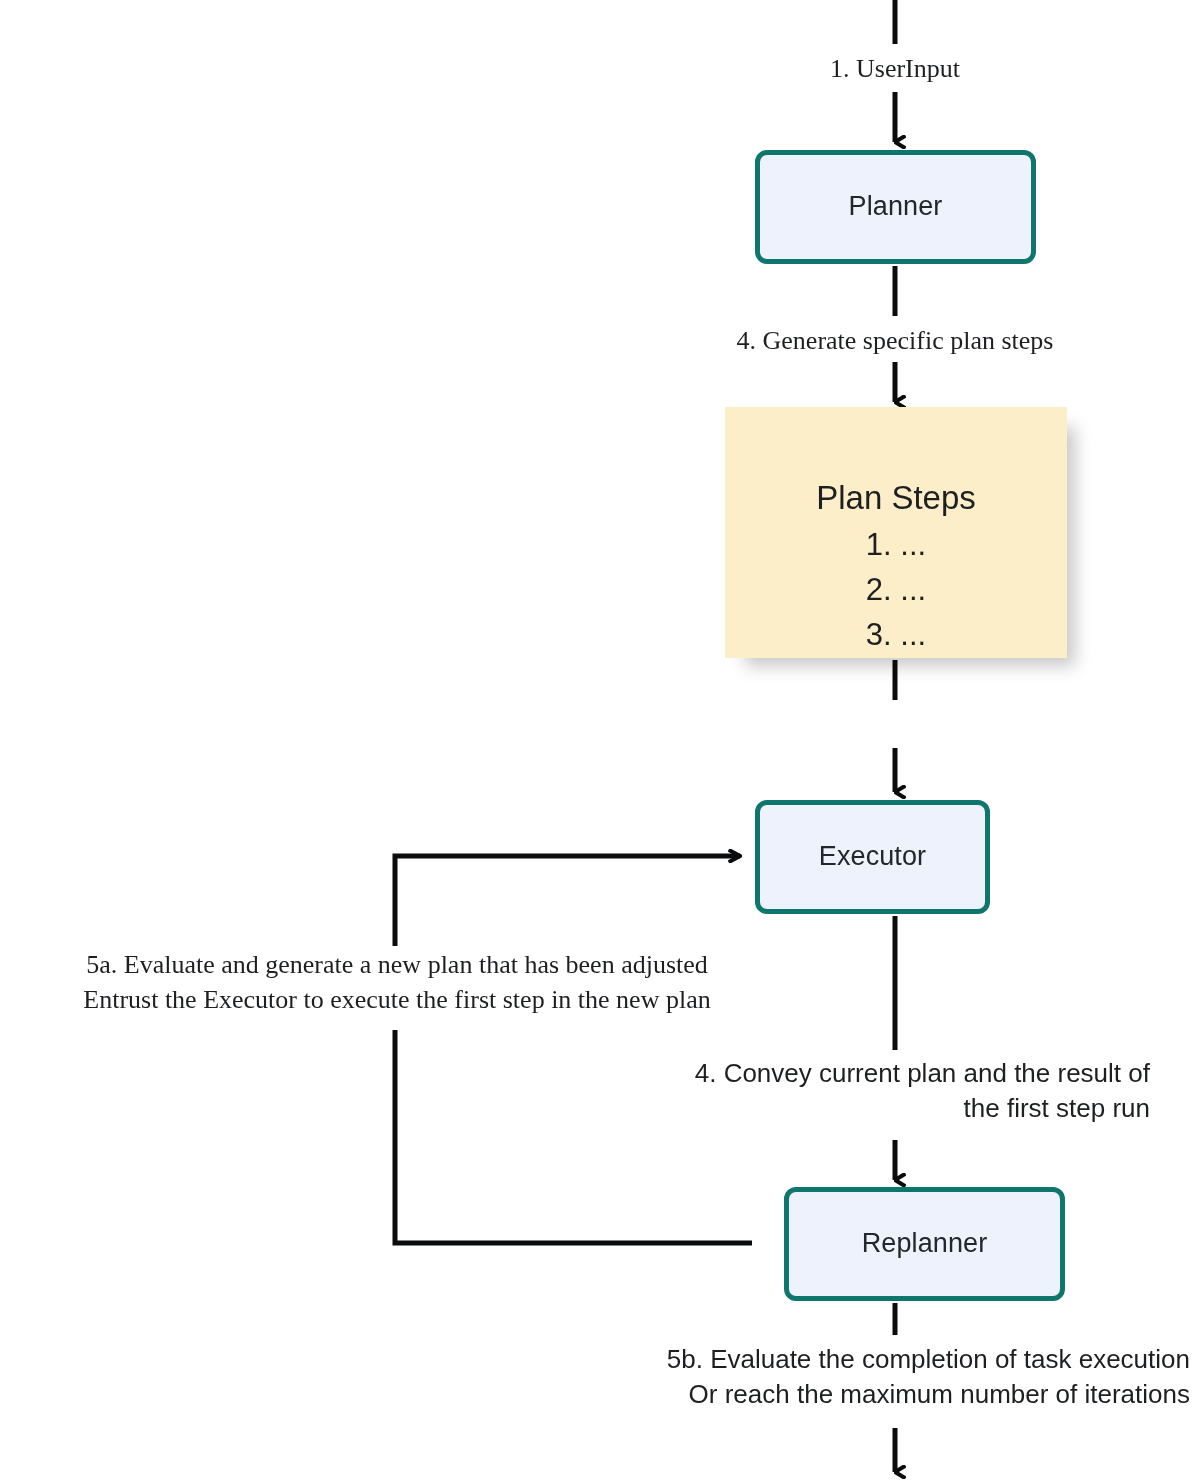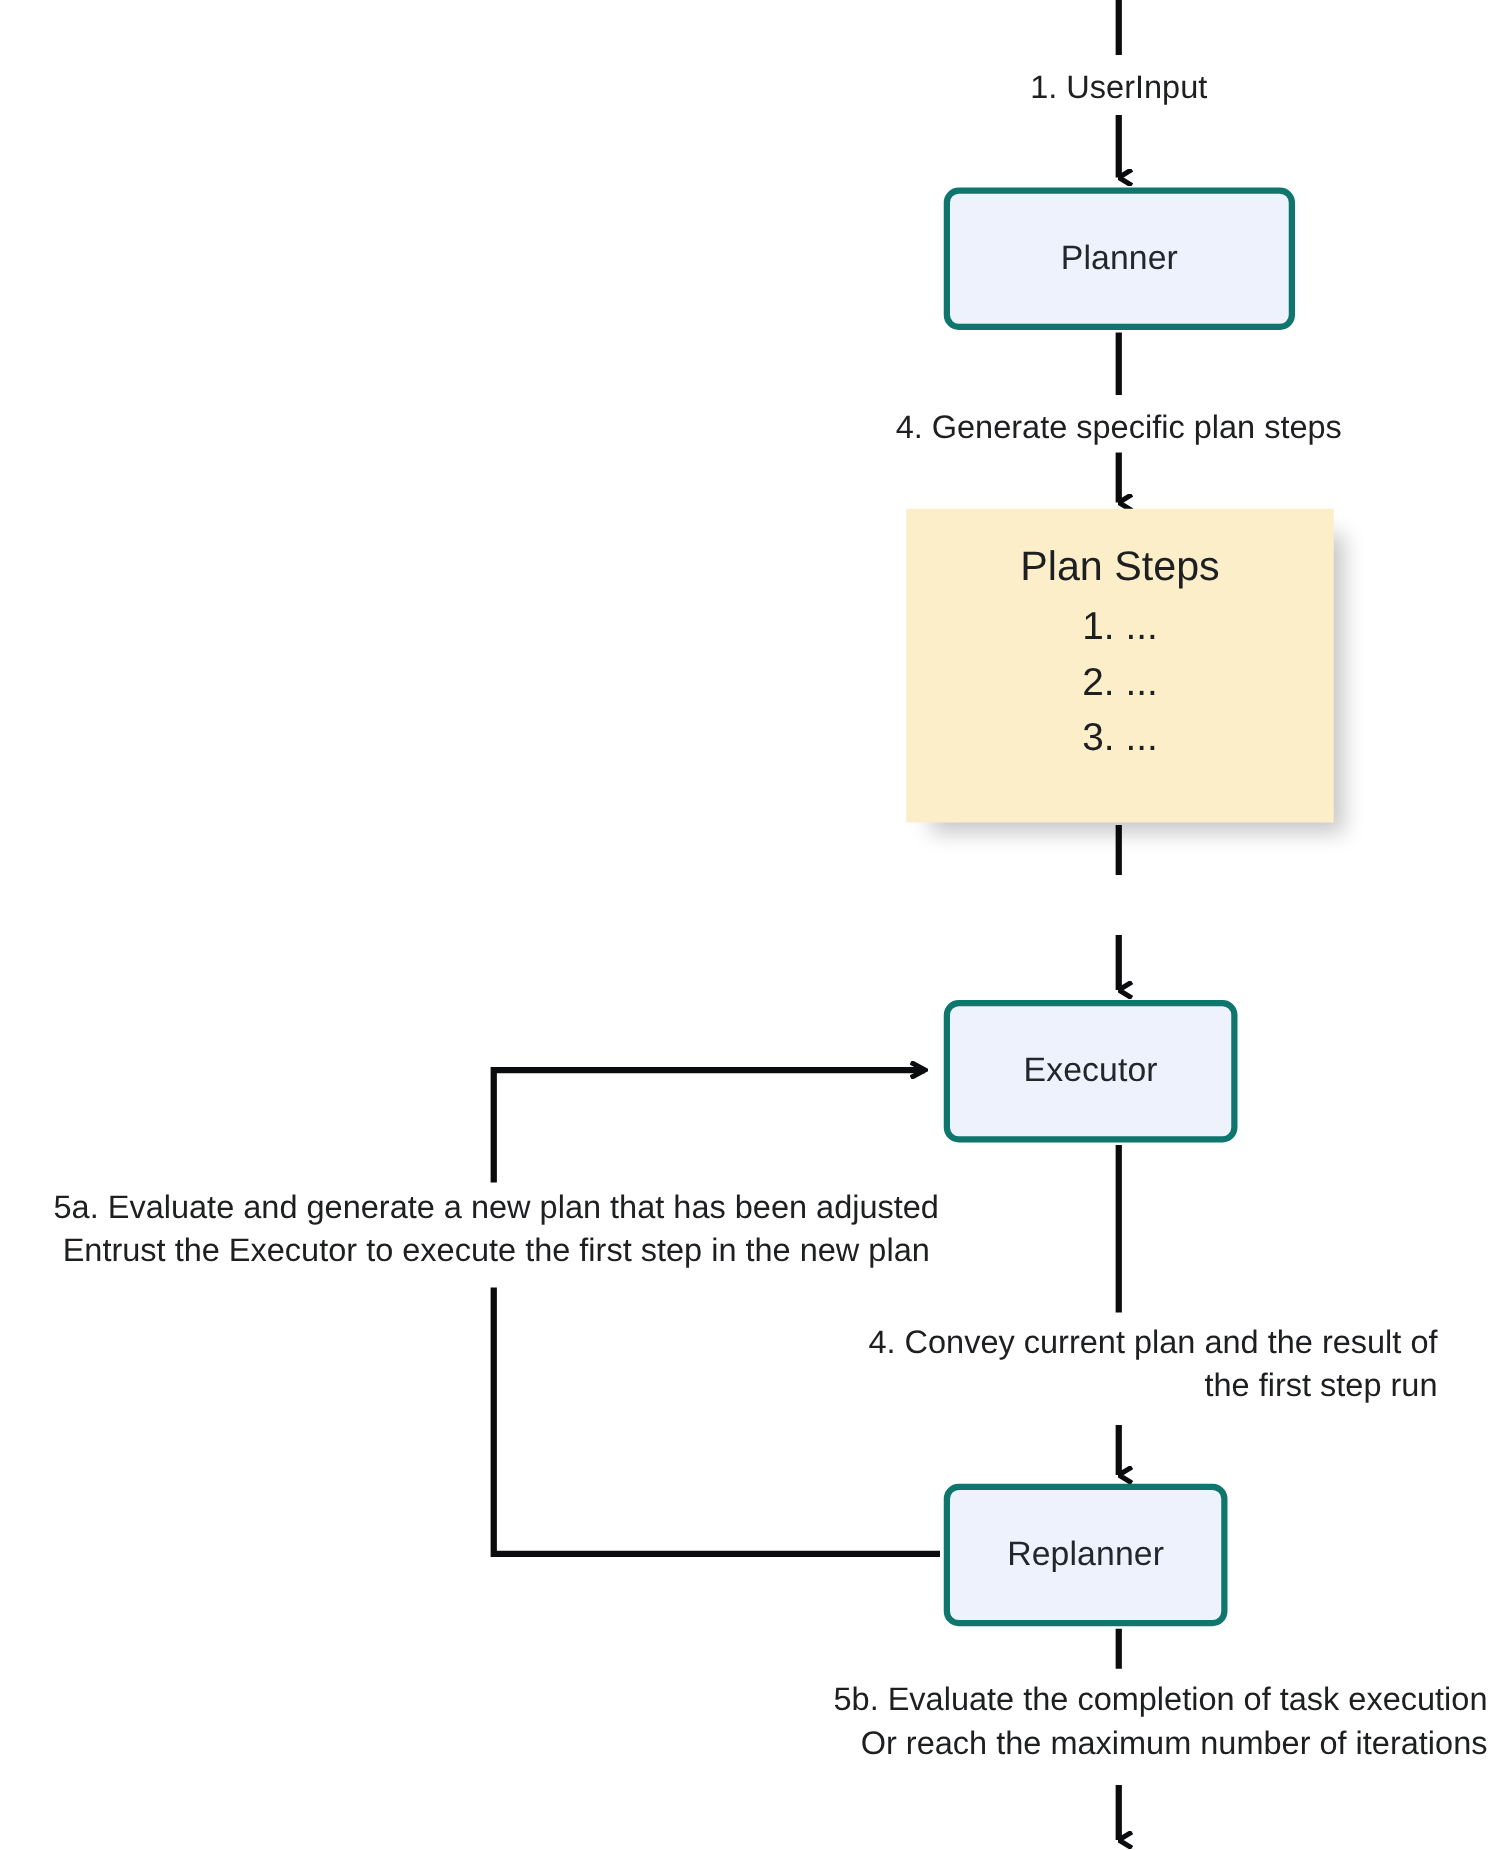--- a/index.html
+++ b/index.html
@@ -47,21 +47,21 @@
     line-height: 1.1;
     color: #23262b;
     letter-spacing: 0.1px;
   }
 
   .node-note {
     background: #fceec9;
     box-shadow: 14px 14px 16px -6px rgba(0,0,0,0.22);
     flex-direction: column;
     align-items: center;
-    justify-content: flex-start;
+    justify-content: flex-end;
     padding-top: 26px;
   }
   .note-title {
     font-size: 33px;
     line-height: 1.2;
     color: #1d1f21;
     margin-bottom: 6px;
   }
   .note-step {
     font-size: 31px;
@@ -72,21 +72,21 @@
   
   .edge-label {
     position: absolute;
     font-size: 26px;
     line-height: 1.33;
     color: #1d1f21;
     white-space: pre-line;
     z-index: 4;
     background: #ffffff;
   }
-  .edge-label.center { text-align: center; }
+  .edge-label.center { text-align: center; font-family: Liberation Serif, serif; }
   .edge-label.right  { text-align: right; }
 </style>
 </head>
 <body>
 
 <div id="stage">
 
   <svg id="wires" viewBox="0 0 1192 1480" width="1192" height="1480" xmlns="http://www.w3.org/2000/svg">
     <defs>
       <marker id="arrowDown" markerWidth="14" markerHeight="12" refX="7" refY="11" orient="auto" markerUnits="userSpaceOnUse">
@@ -132,21 +132,21 @@
     <span class="note-title">Plan Steps</span>
     <span class="note-step">1. ...</span>
     <span class="note-step">2. ...</span>
     <span class="note-step">3. ...</span>
   </div>
 
   <div class="node node-proc" style="left:755px; top:800px; width:235px; height:114px;">
     <span class="node-label">Executor</span>
   </div>
 
-  <div class="node node-proc" style="left:755px; top:1187px; width:227px; height:114px;">
+  <div class="node node-proc" style="left:784px; top:1187px; width:281px; height:114px;">
     <span class="node-label">Replanner</span>
   </div>
 
   <div class="edge-label center" style="left:695px; top:52px; width:400px;">1. UserInput</div>
 
   <div class="edge-label center" style="left:665px; top:324px; width:460px;">4. Generate specific plan steps</div>
 
 
   <div class="edge-label right" style="left:608px; top:1056px; width:542px;">4. Convey current plan and the result of
 the first step run</div>

